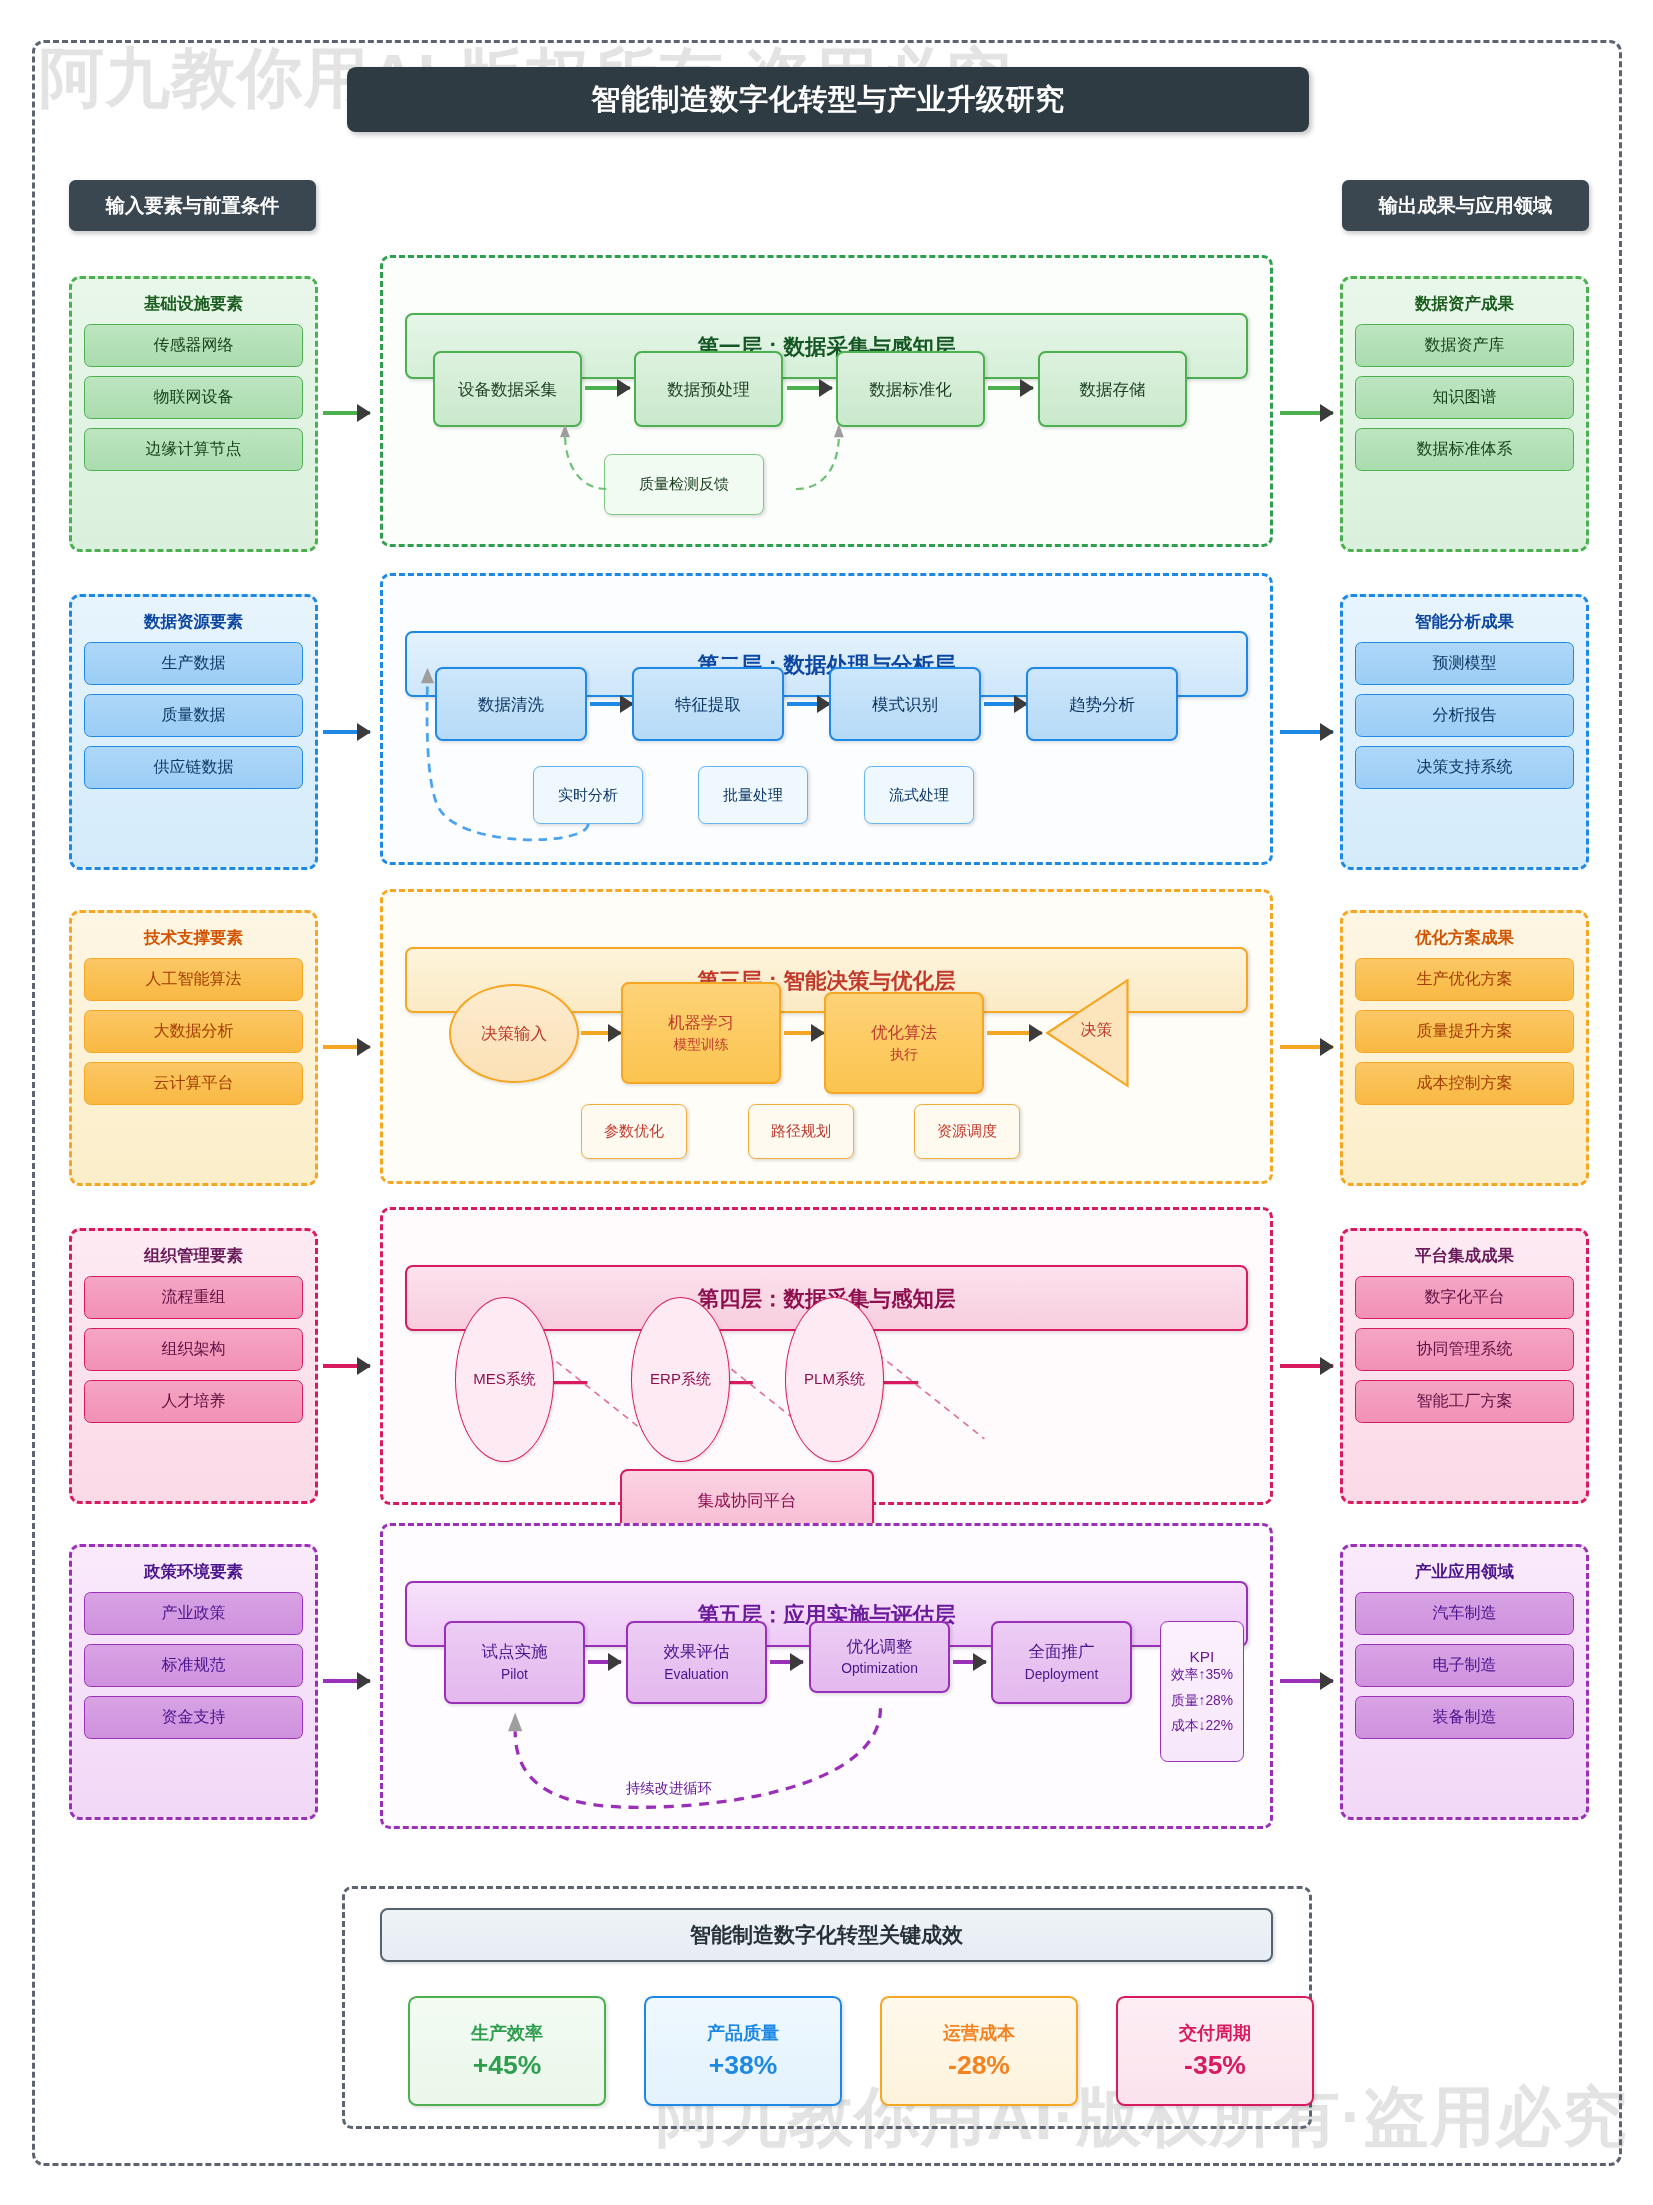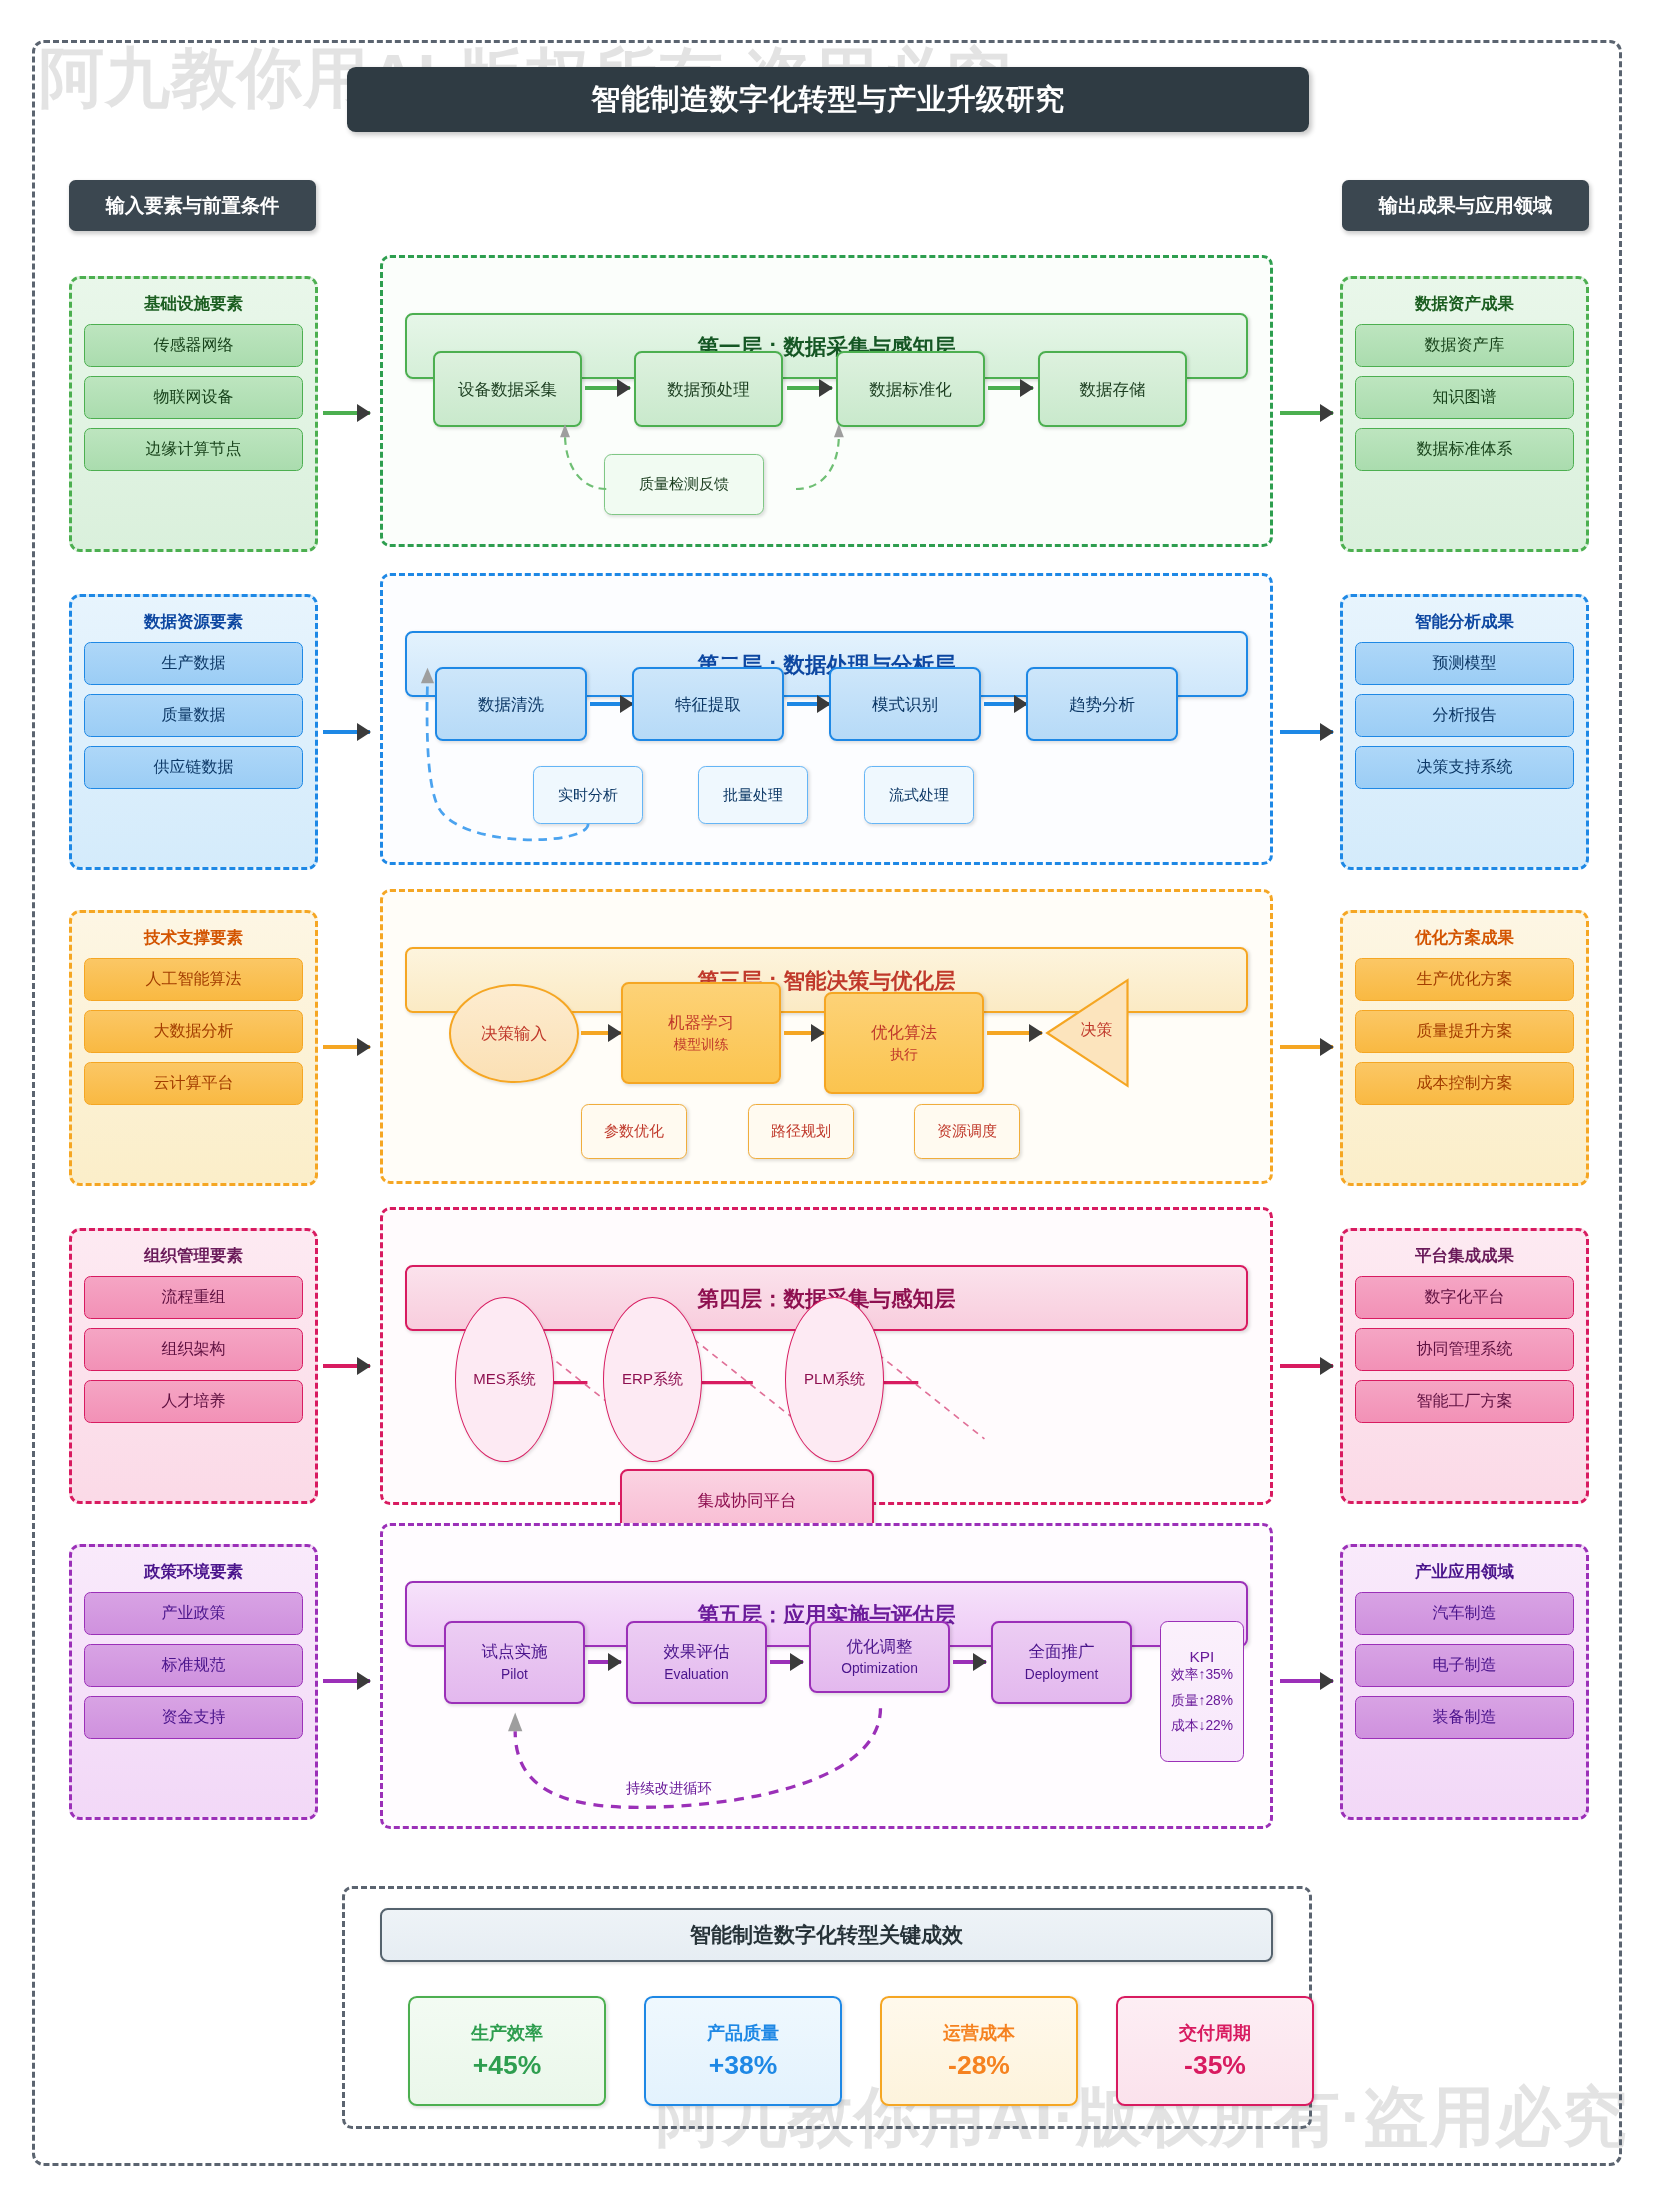--- a/index.html
+++ b/index.html
@@ -282,21 +282,21 @@
   <svg class="abs" width="772" height="182" style="left:39px;top:80px;pointer-events:none;" viewBox="0 0 1400 330">
     <line x1="190" y1="168" x2="300" y2="168" stroke="#d81b60" stroke-width="6"></line>
     <line x1="490" y1="168" x2="600" y2="168" stroke="#d81b60" stroke-width="6"></line>
     <line x1="790" y1="168" x2="900" y2="168" stroke="#d81b60" stroke-width="6"></line>
     <line x1="175" y1="75" x2="420" y2="270" stroke="#e07098" stroke-width="3" stroke-dasharray="12,10"></line>
     <line x1="475" y1="75" x2="720" y2="270" stroke="#e07098" stroke-width="3" stroke-dasharray="12,10"></line>
     <line x1="775" y1="75" x2="1020" y2="270" stroke="#e07098" stroke-width="3" stroke-dasharray="12,10"></line>
   </svg>
 
   <div class="node oval small" style="left:72px;top:87px;width:99px;height:165px;border-color:#d81b60;background:#fdeaf3;color:#8e1050;">MES系统</div>
-  <div class="node oval small" style="left:220px;top:87px;width:99px;height:165px;border-color:#d81b60;background:#fdeaf3;color:#8e1050;">ERP系统</div>
+  <div class="node oval small" style="left:248px;top:87px;width:99px;height:165px;border-color:#d81b60;background:#fdeaf3;color:#8e1050;">ERP系统</div>
   <div class="node oval small" style="left:402px;top:87px;width:99px;height:165px;border-color:#d81b60;background:#fdeaf3;color:#8e1050;">PLM系统</div>
 
   <div class="node" style="left:237px;top:259px;width:254px;height:63px;border-color:#d81b60;background:linear-gradient(180deg,#fbd3e2 0%,#f8bcd3 100%);color:#8e1050;">集成协同平台</div>
 </div>
 
 <div class="arrow" style="left:1280px;top:1364px;width:53px;background:#d81b60;"></div>
 
 <div class="side-card right" style="top:1228px;height:276px;border-color:#d81b60;background:linear-gradient(180deg,#fdeaf2 0%,#fbdae7 100%);">
   <div class="side-title" style="color:#6a1b5a;">平台集成成果</div>
   <div class="side-item" style="border-color:#d81b60;background:linear-gradient(180deg,#f5a5c4 0%,#f291b6 100%);color:#5e1040;">数字化平台</div>

